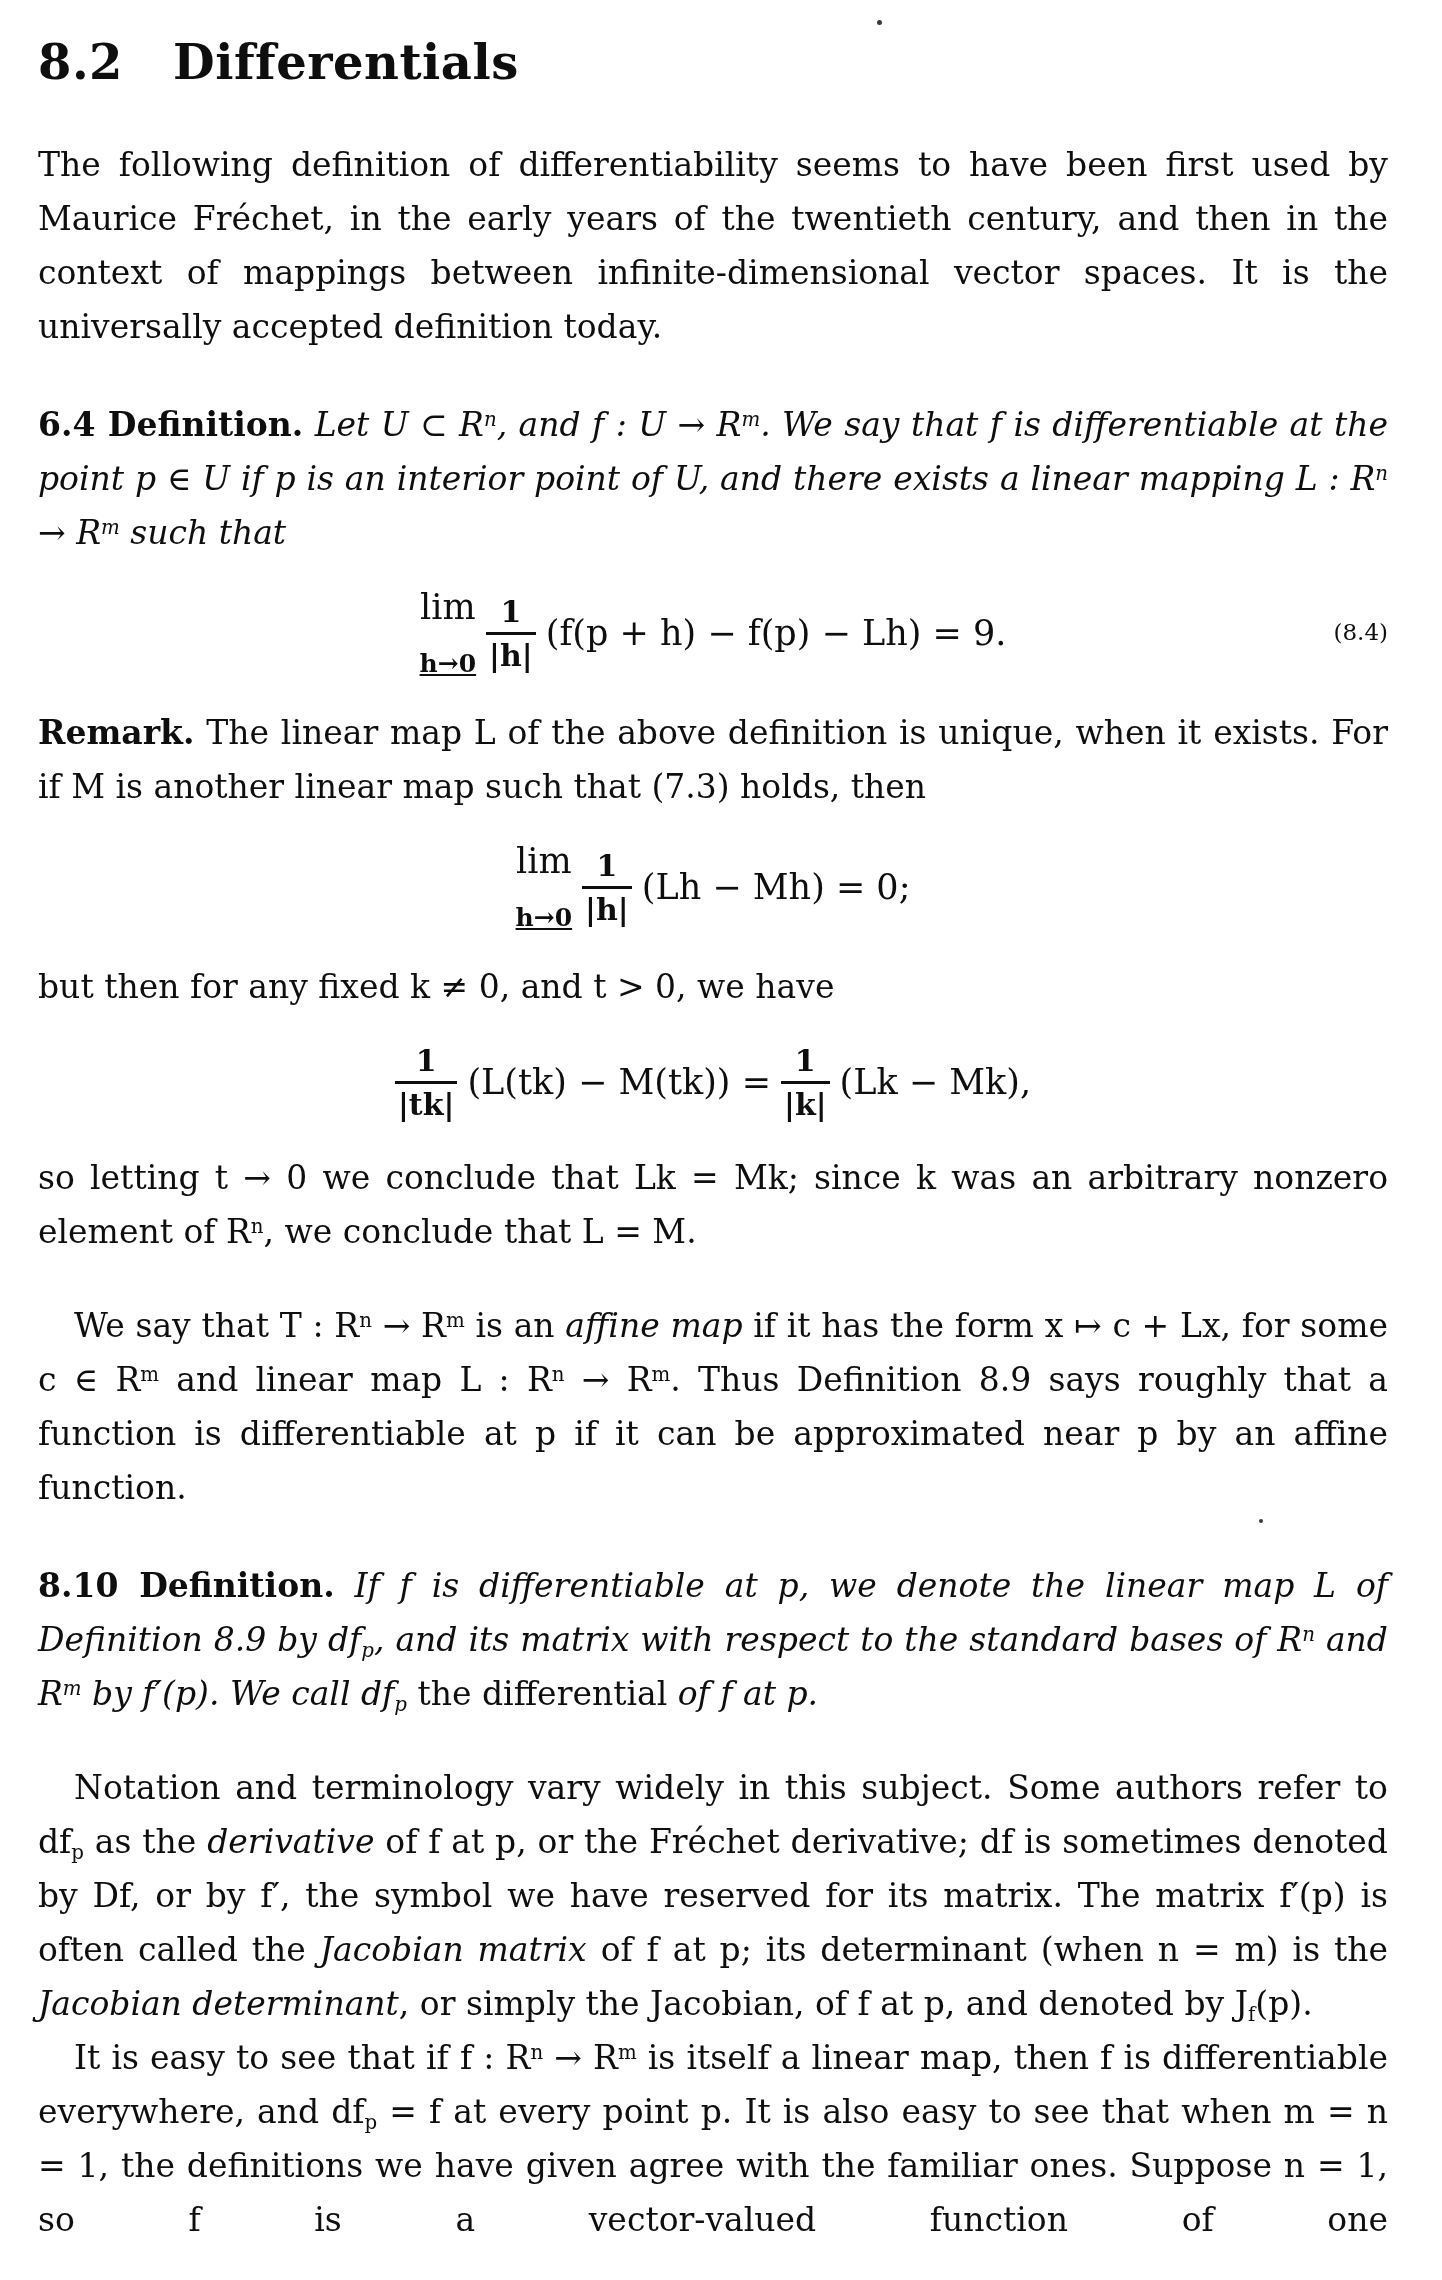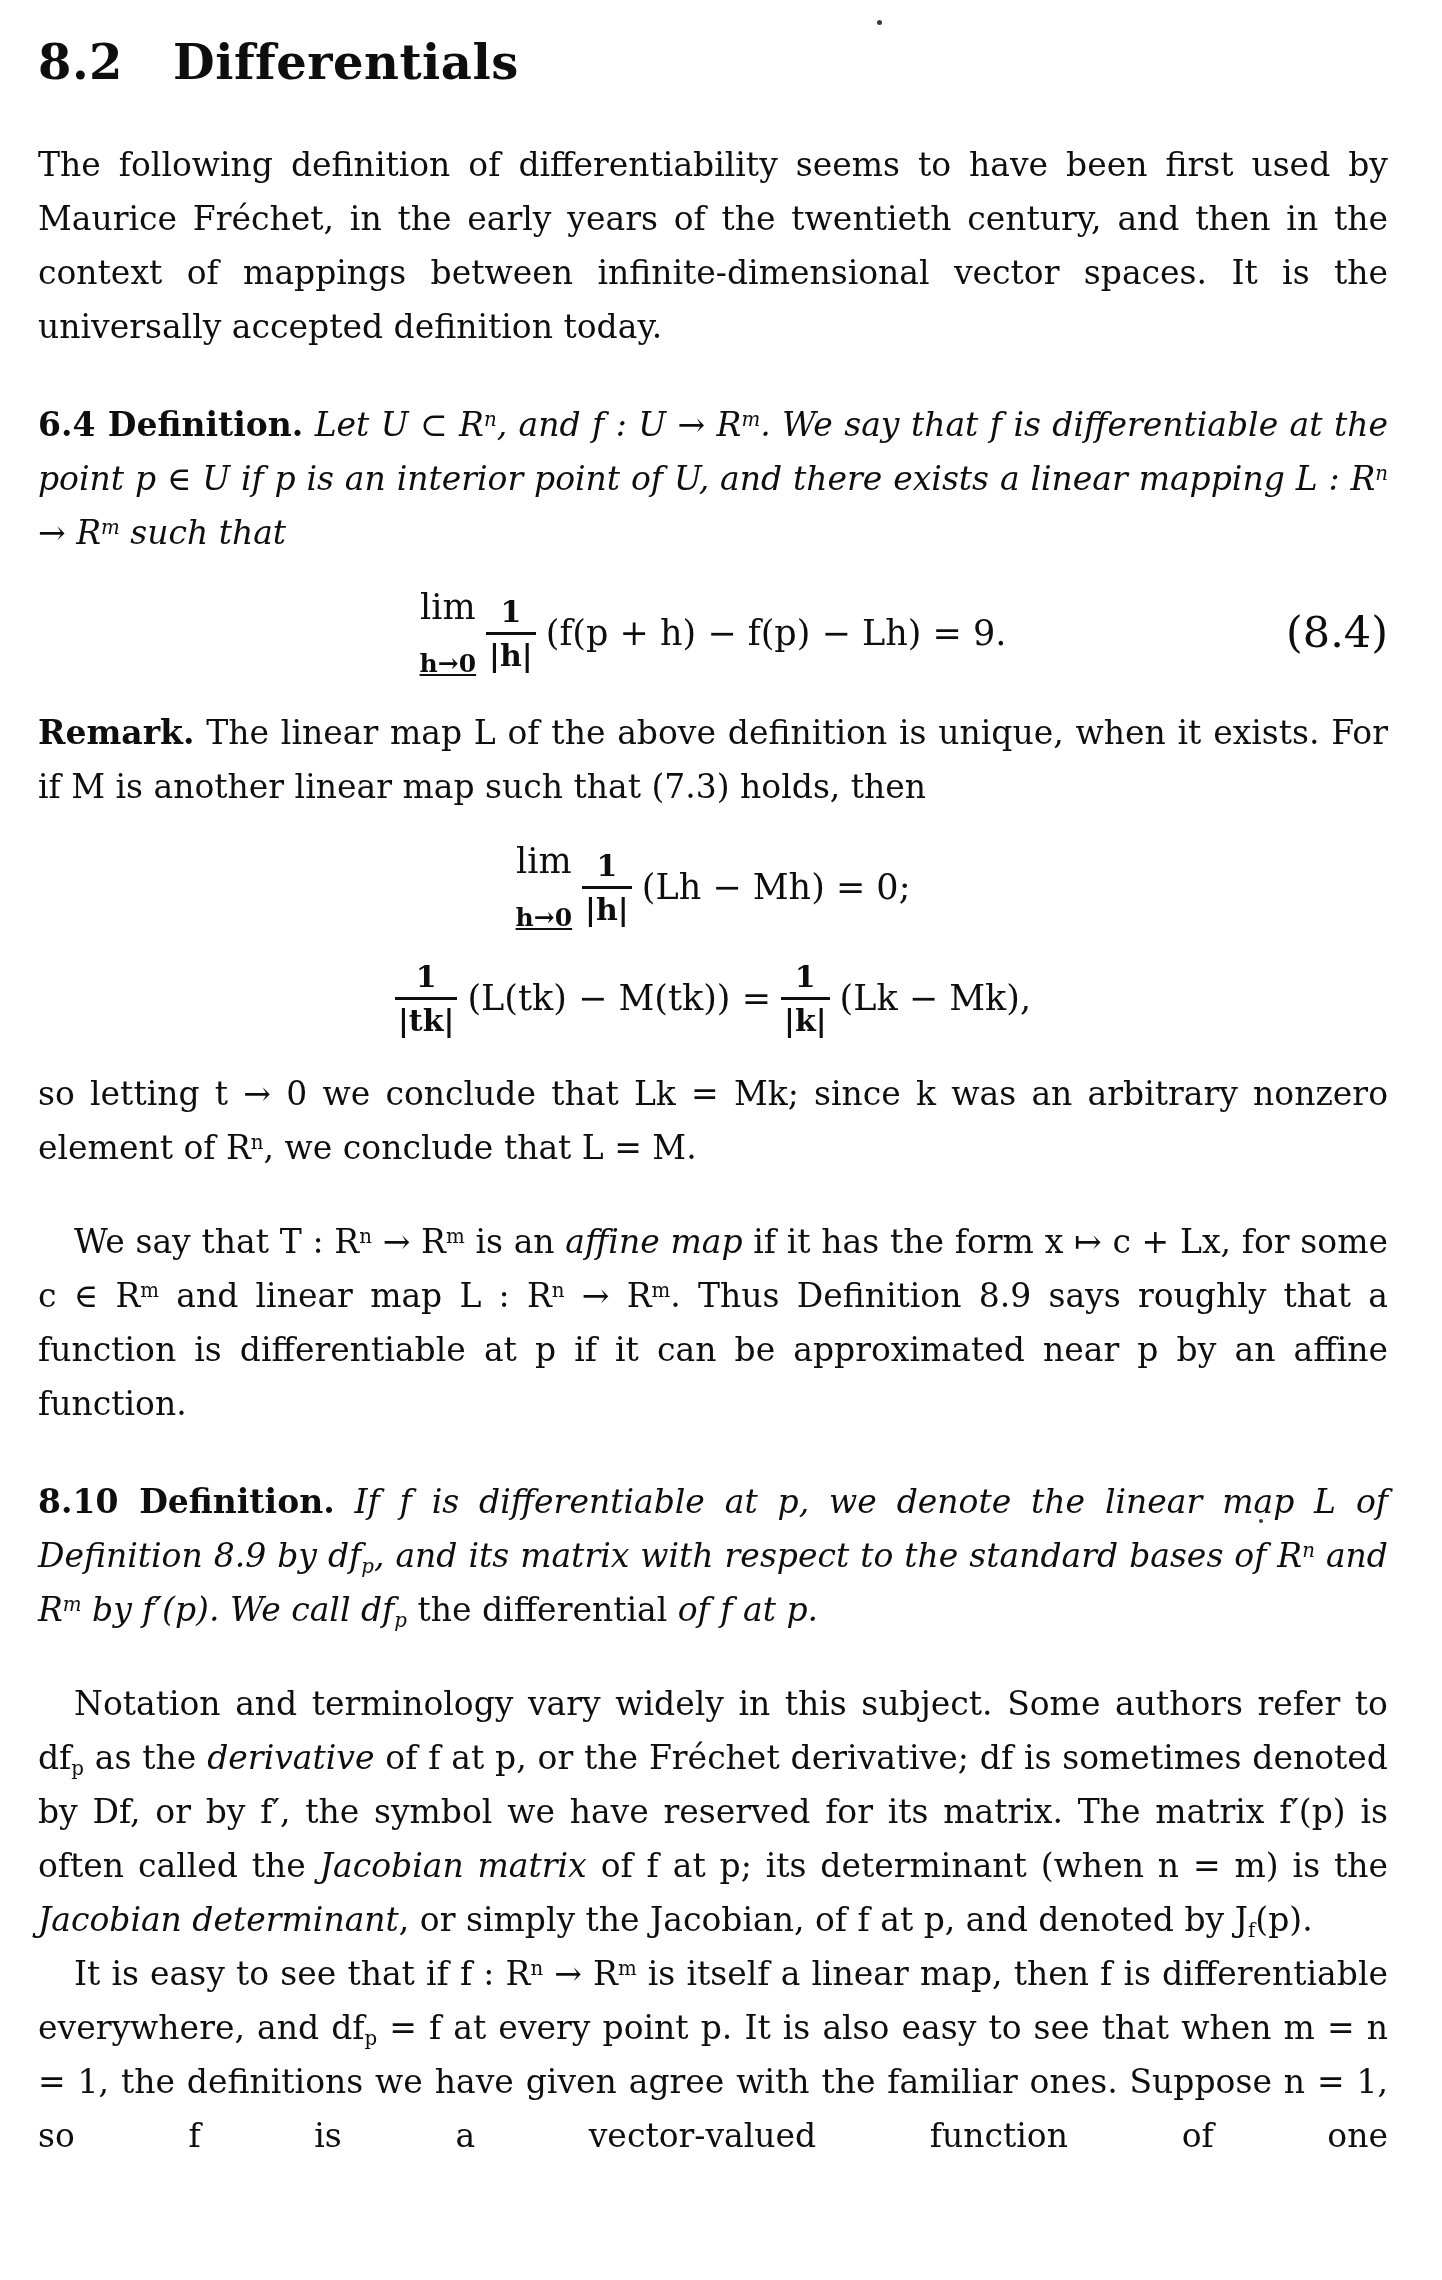--- a/index.html
+++ b/index.html
@@ -30,21 +30,21 @@
   sub { font-size:0.6em; line-height:0; position:relative; vertical-align:baseline; top:0.32em; }
 
   .eq { position:relative; display:flex; justify-content:center; align-items:center;
         gap:10px; font-size:35px; margin:30px 0; line-height:1.1; }
   .lim { display:flex; flex-direction:column; align-items:center; line-height:1;gap:21px; }
   .lim .limsub { font-size:25px; margin-top:5px; font-weight:700;text-decoration:underline; }
   .frac { display:flex; flex-direction:column; align-items:center; }
   .frac .bar { border-top:3px solid #0e0e0e; align-self:stretch; margin:4px 0; height:0; }
   .frac .num, .frac .den { font-size:30px; padding:0 3px; font-weight:700; }
   .eqbody { font-size:35px; }
-  .eqnum { position:absolute; right:0; top:50%; transform:translateY(-50%); font-size:43px; }
+  .eqnum { position:absolute; right:0; top:50%; transform:translateY(-50%); font-size:23px; }
 
   .speck { position:absolute; background:#3a3a3a; border-radius:50%; }
 </style>
 </head>
 <body>
 
 <div class="page">
 
   <div class="speck" style="left:877px; top:20px; width:5px; height:5px;"></div>
   <div class="speck" style="left:1259px; top:1519px; width:4px; height:4px;"></div>
@@ -85,20 +85,21 @@
       <span class="limsub">h→0</span>
     </span>
     <span class="frac">
       <span class="num">1</span>
       <span class="bar"></span>
       <span class="den">|h|</span>
     </span>
     <span class="eqbody">(Lh − Mh) = 0;</span>
   </div>
 
+  <p>but then for any fixed k ≠ 0, and t &gt; 0, we have</p>
 
   <div class="eq">
     <span class="frac">
       <span class="num">1</span>
       <span class="bar"></span>
       <span class="den">|tk|</span>
     </span>
     <span class="eqbody">(L(tk) − M(tk)) =</span>
     <span class="frac">
       <span class="num">1</span>

